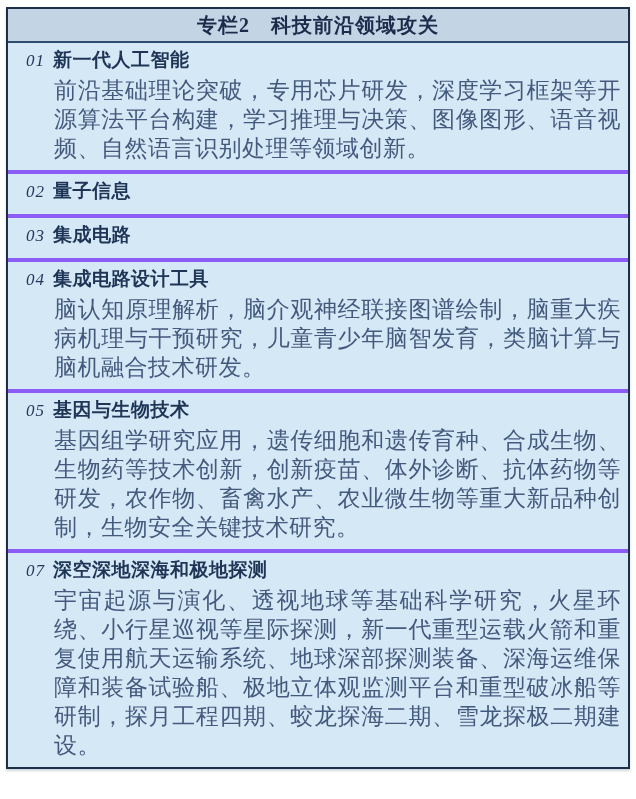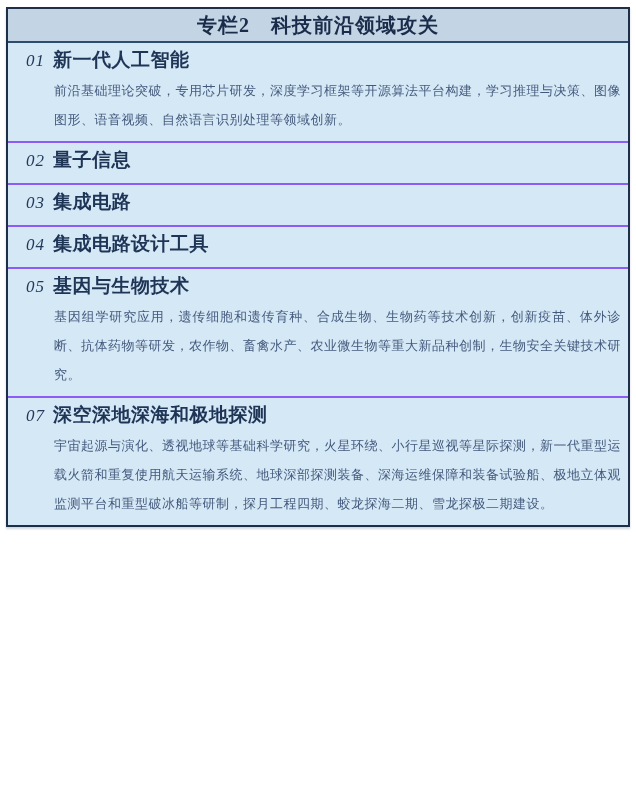--- a/index.html
+++ b/index.html
@@ -31,21 +31,21 @@
     font-weight: bold;
     text-align: center;
     line-height: 32px;
     height: 32px;
     letter-spacing: 1px;
     border-bottom: 2px solid #2e4d6e;
   }
   .rows { background: #d5e8f6; }
   .row {
     padding: 2px 7px 7px 18px;
-    border-top: 2px solid #8b5cf6;
+    border-top: 4px solid #8b5cf6;
   }
   .row:first-child { border-top: none; }
   .row-head {
     line-height: 30px;
     color: #243a5c;
     white-space: nowrap;
   }
   .num {
     display: inline-block;
     width: 27px;
@@ -55,21 +55,21 @@
     font-style: italic;
   }
   .title {
     font-size: 19px;
     font-weight: bold;
     color: #1f3556;
     letter-spacing: 0.5px;
   }
   .desc {
     margin: 0 0 0 28px;
-    font-size: 13px;
+    font-size: 23px;
     line-height: 29px;
     color: #445a7d;
     text-align: justify;
     text-justify: inter-ideograph;
     letter-spacing: 0.5px;
   }
 </style>
 </head>
 <body>
 
@@ -93,20 +93,21 @@
   <section class="row">
     <div class="row-head">
       <span class="num">03</span><span class="title">集成电路</span>
     </div>
   </section>
 
   <section class="row">
     <div class="row-head">
       <span class="num">04</span><span class="title">集成电路设计工具</span>
     </div>
+    <p class="desc">脑认知原理解析，脑介观神经联接图谱绘制，脑重大疾病机理与干预研究，儿童青少年脑智发育，类脑计算与脑机融合技术研发。</p>
   </section>
 
   <section class="row">
     <div class="row-head">
       <span class="num">05</span><span class="title">基因与生物技术</span>
     </div>
     <p class="desc">基因组学研究应用，遗传细胞和遗传育种、合成生物、生物药等技术创新，创新疫苗、体外诊断、抗体药物等研发，农作物、畜禽水产、农业微生物等重大新品种创制，生物安全关键技术研究。</p>
   </section>
 
 

